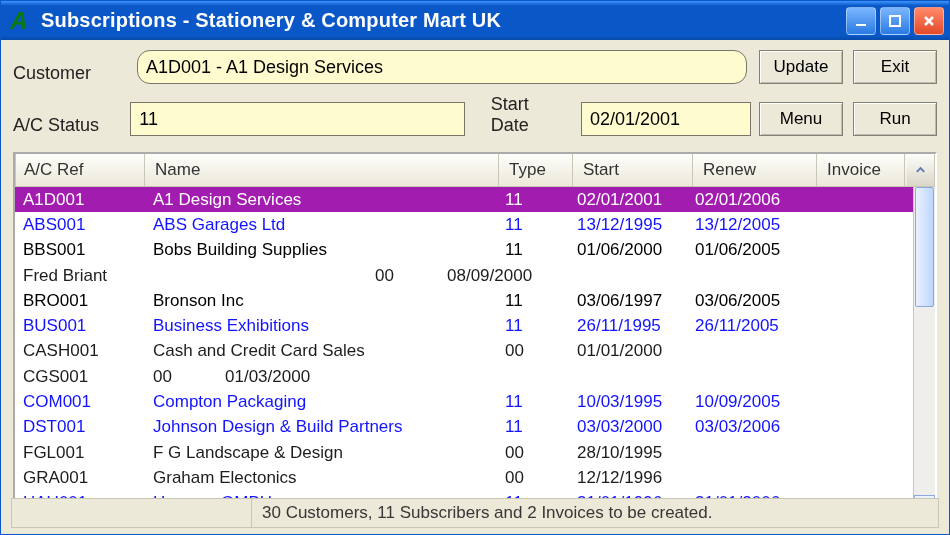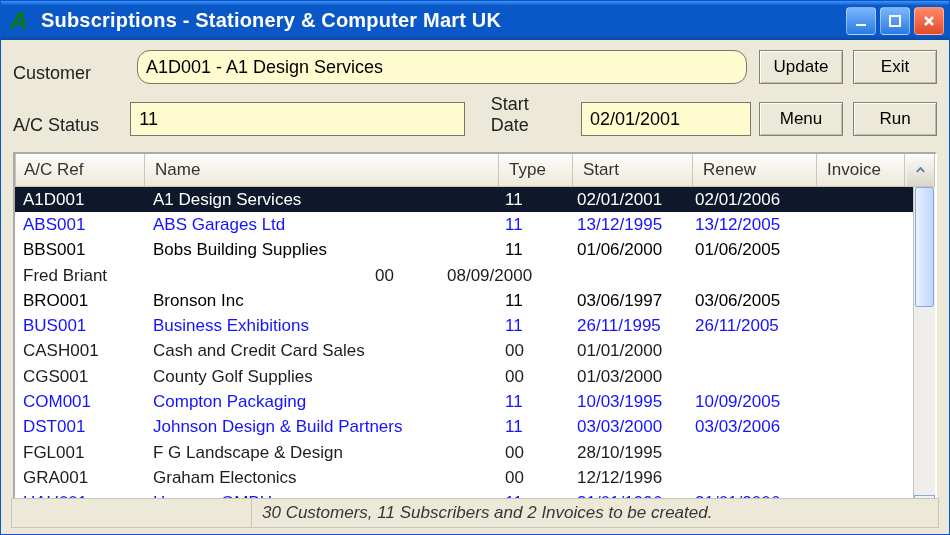--- a/index.html
+++ b/index.html
@@ -143,21 +143,21 @@
     align-items:center;
   }
   .gc {
     padding: 0 8px;
     white-space:nowrap;
     overflow:hidden;
   }
   .color-blue  .gc { color:#1313ff; }
   .color-pink  .gc { color:#000000; }
   .color-black .gc { color:#1d1d1d; }
-  .grow.selected { background:#0f172a; }
+  .grow.selected { background:#a21caf; }
   .grow.selected .gc { color:#fff !important; }
 
   .vscroll {
     width:22px;
     background:#efeeea;
     border-left:1px solid #c9c6b8;
     position:relative;
     display:flex;
     flex-direction:column;
   }
@@ -190,21 +190,20 @@
     border-right:none;
     background:#ece9d8;
   }
   .status-main {
     flex:1;
     border:1px solid #c9c6b8;
     background:#ece9d8;
     padding:4px 10px;
     font-size:17px;
     color:#373737;
-    font-style:italic;
   }
 </style>
 </head>
 <body>
 
 <div class="window">
 
   <div class="titlebar">
     <span class="app-icon">A</span>
     <span class="title-text">Subscriptions - Stationery &amp; Computer Mart UK</span>
@@ -315,21 +314,20 @@
             <div class="grow color-black">
               <div class="gc col-ac">CASH001</div>
               <div class="gc col-name">Cash and Credit Card Sales</div>
               <div class="gc col-type">00</div>
               <div class="gc col-start">01/01/2000</div>
               <div class="gc col-renew"></div>
               <div class="gc col-inv"></div>
             </div>
             <div class="grow color-black">
               <div class="gc col-ac">CGS001</div>
-              <div class="gc col-name">County Golf Supplies</div>
               <div class="gc col-type">00</div>
               <div class="gc col-start">01/03/2000</div>
               <div class="gc col-renew"></div>
               <div class="gc col-inv"></div>
             </div>
             <div class="grow color-blue">
               <div class="gc col-ac">COM001</div>
               <div class="gc col-name">Compton Packaging</div>
               <div class="gc col-type">11</div>
               <div class="gc col-start">10/03/1995</div>

